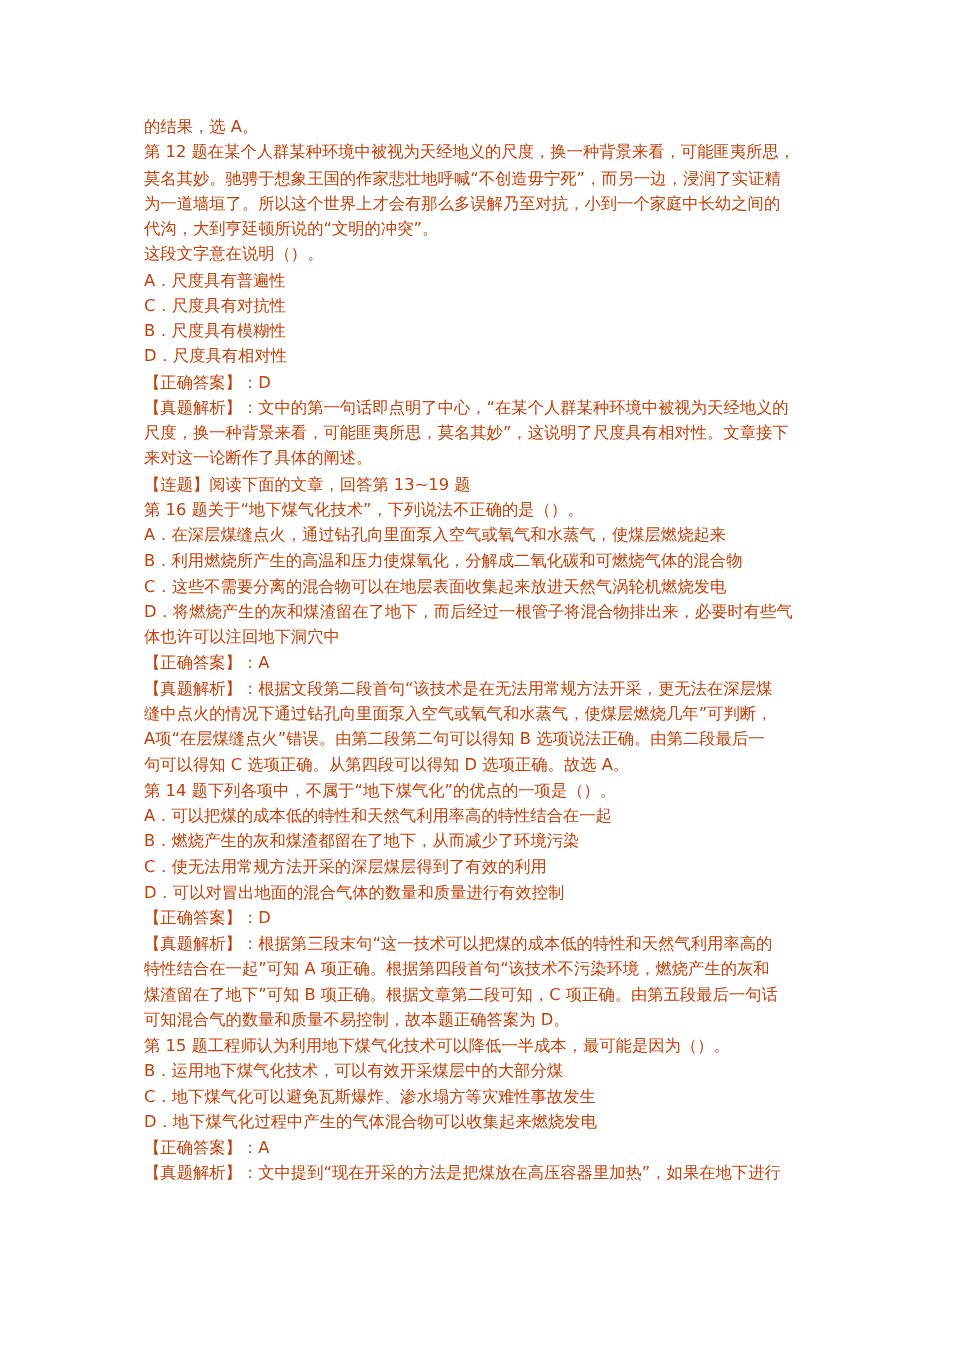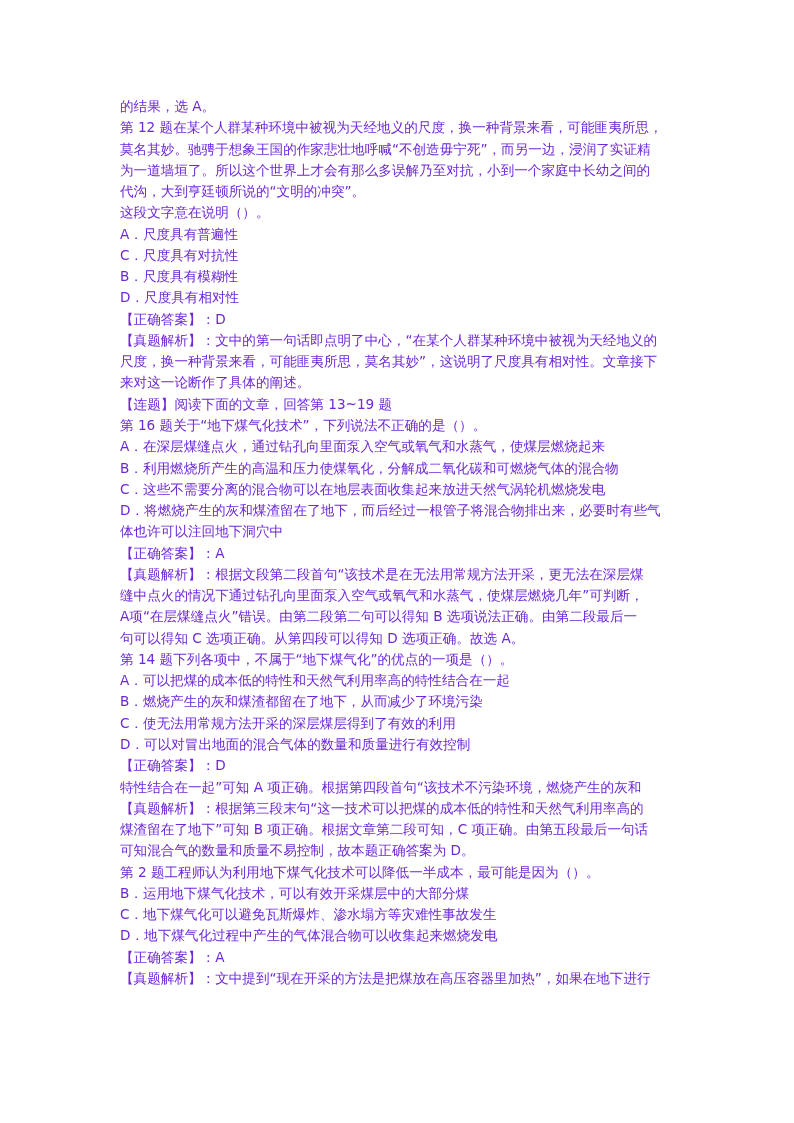--- a/index.html
+++ b/index.html
@@ -5,21 +5,21 @@
   html, body { margin: 0; padding: 0; background: #ffffff; }
   body { width: 794px; height: 1123px; position: relative; overflow: hidden; }
   .page {
     position: absolute;
     left: 120px;
     top: 96px;
     width: 556px;
     font-family: "DejaVu Sans", "Liberation Sans", sans-serif;
     font-size: 13.6px;
     line-height: 21.27px;
-    color: #6d28d9;
+    color: #c2410c;
     text-align: justify;
   }
   .line { display: block; white-space: nowrap; overflow: visible; height: 21.27px; }
 </style>
 </head>
 <body>
 
 <div class="page">
   <span class="line">的结果，选 A。</span>
   <span class="line">第 12 题在某个人群某种环境中被视为天经地义的尺度，换一种背景来看，可能匪夷所思，</span>
@@ -46,23 +46,23 @@
   <span class="line">【真题解析】：根据文段第二段首句“该技术是在无法用常规方法开采，更无法在深层煤</span>
   <span class="line">缝中点火的情况下通过钻孔向里面泵入空气或氧气和水蒸气，使煤层燃烧几年”可判断，</span>
   <span class="line">A项“在层煤缝点火”错误。由第二段第二句可以得知 B 选项说法正确。由第二段最后一</span>
   <span class="line">句可以得知 C 选项正确。从第四段可以得知 D 选项正确。故选 A。</span>
   <span class="line">第 14 题下列各项中，不属于“地下煤气化”的优点的一项是（）。</span>
   <span class="line">A．可以把煤的成本低的特性和天然气利用率高的特性结合在一起</span>
   <span class="line">B．燃烧产生的灰和煤渣都留在了地下，从而减少了环境污染</span>
   <span class="line">C．使无法用常规方法开采的深层煤层得到了有效的利用</span>
   <span class="line">D．可以对冒出地面的混合气体的数量和质量进行有效控制</span>
   <span class="line">【正确答案】：D</span>
+  <span class="line">【真题解析】：根据第三段末句“这一技术可以把煤的成本低的特性和天然气利用率高的</span>
   <span class="line">特性结合在一起”可知 A 项正确。根据第四段首句“该技术不污染环境，燃烧产生的灰和</span>
-  <span class="line">【真题解析】：根据第三段末句“这一技术可以把煤的成本低的特性和天然气利用率高的</span>
   <span class="line">煤渣留在了地下”可知 B 项正确。根据文章第二段可知，C 项正确。由第五段最后一句话</span>
   <span class="line">可知混合气的数量和质量不易控制，故本题正确答案为 D。</span>
-  <span class="line">第 2 题工程师认为利用地下煤气化技术可以降低一半成本，最可能是因为（）。</span>
+  <span class="line">第 15 题工程师认为利用地下煤气化技术可以降低一半成本，最可能是因为（）。</span>
   <span class="line">B．运用地下煤气化技术，可以有效开采煤层中的大部分煤</span>
   <span class="line">C．地下煤气化可以避免瓦斯爆炸、渗水塌方等灾难性事故发生</span>
   <span class="line">D．地下煤气化过程中产生的气体混合物可以收集起来燃烧发电</span>
   <span class="line">【正确答案】：A</span>
   <span class="line">【真题解析】：文中提到“现在开采的方法是把煤放在高压容器里加热”，如果在地下进行</span>
 </div>
 
 </body></html>

